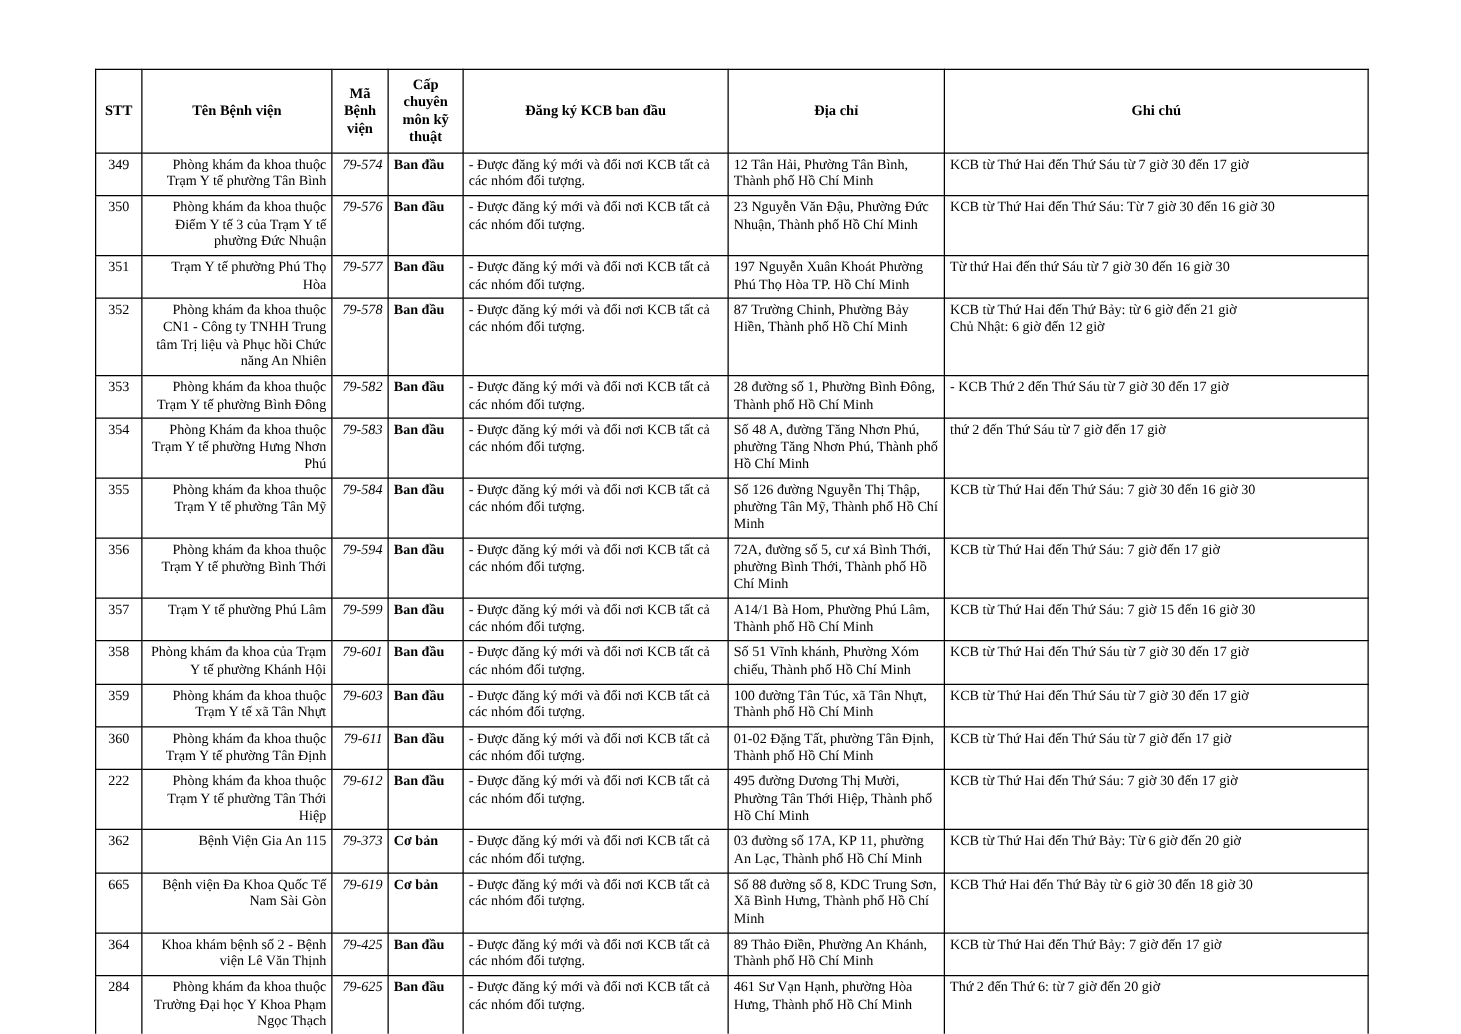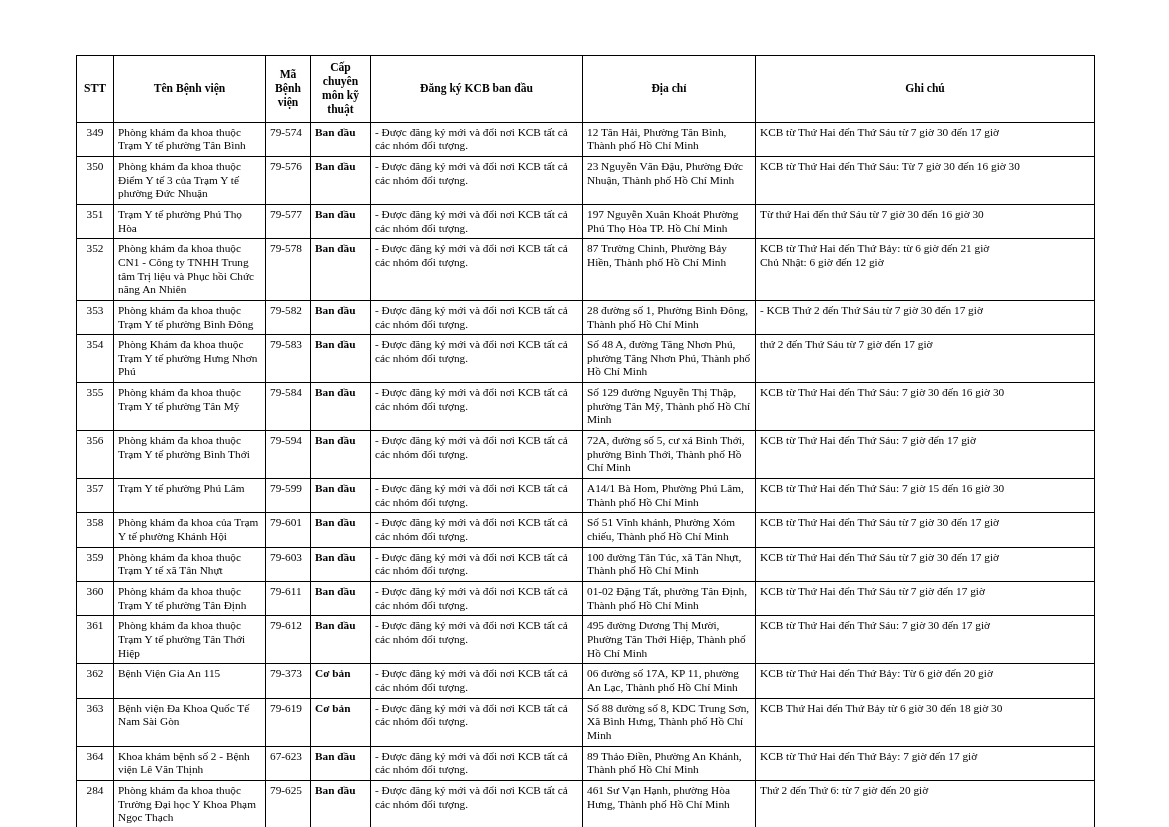--- a/index.html
+++ b/index.html
@@ -68,34 +68,35 @@
   col.c-level  { width: 60px; }
   col.c-reg    { width: 212px; }
   col.c-addr   { width: 173px; }
   col.c-note   { width: 339px; }
 
   td.stt {
     text-align: center;
     vertical-align: middle;
   }
   td.code {
-    text-align: left;
-    vertical-align: middle;
+    text-align: right;
+    vertical-align: middle;
+    font-style: italic;
   }
   td.level {
     text-align: left;
     vertical-align: middle;
     font-weight: bold;
   }
   td.note {
     vertical-align: middle;
   }
   td.reg { vertical-align: top; }
   td.addr { vertical-align: top; }
-  td.name { vertical-align: top; }
+  td.name { vertical-align: top; text-align: right; }
 
   .nowrap-pre { white-space: pre-line; }
 </style>
 </head>
 <body>
 
 <div class="page">
 
 
   <div class="table-wrap">
@@ -175,21 +176,21 @@
             <td class="reg">- Được đăng ký mới và đổi nơi KCB tất cả các nhóm đối tượng.</td>
             <td class="addr">Số 48 A, đường Tăng Nhơn Phú, phường Tăng Nhơn Phú, Thành phố Hồ Chí Minh</td>
             <td class="note nowrap-pre">thứ 2 đến Thứ Sáu từ 7 giờ đến 17 giờ</td>
           </tr>
           <tr>
             <td class="stt">355</td>
             <td class="name">Phòng khám đa khoa thuộc Trạm Y tế phường Tân Mỹ</td>
             <td class="code">79-584</td>
             <td class="level">Ban đầu</td>
             <td class="reg">- Được đăng ký mới và đổi nơi KCB tất cả các nhóm đối tượng.</td>
-            <td class="addr">Số 129 đường Nguyễn Thị Thập, phường Tân Mỹ, Thành phố Hồ Chí Minh</td>
+            <td class="addr">Số 126 đường Nguyễn Thị Thập, phường Tân Mỹ, Thành phố Hồ Chí Minh</td>
             <td class="note nowrap-pre">KCB từ Thứ Hai đến Thứ Sáu: 7 giờ 30 đến 16 giờ 30</td>
           </tr>
           <tr>
             <td class="stt">356</td>
             <td class="name">Phòng khám đa khoa thuộc Trạm Y tế phường Bình Thới</td>
             <td class="code">79-594</td>
             <td class="level">Ban đầu</td>
             <td class="reg">- Được đăng ký mới và đổi nơi KCB tất cả các nhóm đối tượng.</td>
             <td class="addr">72A, đường số 5, cư xá Bình Thới, phường Bình Thới, Thành phố Hồ Chí Minh</td>
             <td class="note nowrap-pre">KCB từ Thứ Hai đến Thứ Sáu: 7 giờ đến 17 giờ</td>
@@ -224,50 +225,50 @@
           <tr>
             <td class="stt">360</td>
             <td class="name">Phòng khám đa khoa thuộc Trạm Y tế phường Tân Định</td>
             <td class="code">79-611</td>
             <td class="level">Ban đầu</td>
             <td class="reg">- Được đăng ký mới và đổi nơi KCB tất cả các nhóm đối tượng.</td>
             <td class="addr">01-02 Đặng Tất, phường Tân Định, Thành phố Hồ Chí Minh</td>
             <td class="note nowrap-pre">KCB từ Thứ Hai đến Thứ Sáu từ 7 giờ đến 17 giờ</td>
           </tr>
           <tr>
-            <td class="stt">361</td>
+            <td class="stt">222</td>
             <td class="name">Phòng khám đa khoa thuộc Trạm Y tế phường Tân Thới Hiệp</td>
             <td class="code">79-612</td>
             <td class="level">Ban đầu</td>
             <td class="reg">- Được đăng ký mới và đổi nơi KCB tất cả các nhóm đối tượng.</td>
             <td class="addr">495 đường Dương Thị Mười, Phường Tân Thới Hiệp, Thành phố Hồ Chí Minh</td>
             <td class="note nowrap-pre">KCB từ Thứ Hai đến Thứ Sáu: 7 giờ  30  đến 17 giờ</td>
           </tr>
           <tr>
             <td class="stt">362</td>
             <td class="name">Bệnh Viện Gia An 115</td>
             <td class="code">79-373</td>
             <td class="level">Cơ bản</td>
             <td class="reg">- Được đăng ký mới và đổi nơi KCB tất cả các nhóm đối tượng.</td>
-            <td class="addr">06 đường số 17A, KP 11, phường An Lạc, Thành phố Hồ Chí Minh</td>
+            <td class="addr">03 đường số 17A, KP 11, phường An Lạc, Thành phố Hồ Chí Minh</td>
             <td class="note nowrap-pre">KCB từ Thứ Hai đến Thứ Bảy: Từ 6 giờ đến 20 giờ</td>
           </tr>
           <tr>
-            <td class="stt">363</td>
+            <td class="stt">665</td>
             <td class="name">Bệnh viện Đa Khoa Quốc Tế Nam Sài Gòn</td>
             <td class="code">79-619</td>
             <td class="level">Cơ bản</td>
             <td class="reg">- Được đăng ký mới và đổi nơi KCB tất cả các nhóm đối tượng.</td>
             <td class="addr">Số 88 đường số 8, KDC Trung Sơn, Xã Bình Hưng, Thành phố Hồ Chí Minh</td>
             <td class="note nowrap-pre">KCB Thứ Hai đến Thứ Bảy từ 6 giờ 30 đến 18 giờ 30</td>
           </tr>
           <tr>
             <td class="stt">364</td>
             <td class="name">Khoa khám bệnh số 2 - Bệnh viện Lê Văn Thịnh</td>
-            <td class="code">67-623</td>
+            <td class="code">79-425</td>
             <td class="level">Ban đầu</td>
             <td class="reg">- Được đăng ký mới và đổi nơi KCB tất cả các nhóm đối tượng.</td>
             <td class="addr">89 Thảo Điền, Phường An Khánh, Thành phố Hồ Chí Minh</td>
             <td class="note nowrap-pre">KCB từ Thứ Hai đến Thứ Bảy: 7 giờ  đến 17 giờ</td>
           </tr>
           <tr>
             <td class="stt">284</td>
             <td class="name">Phòng khám đa khoa thuộc Trường Đại học Y Khoa Phạm Ngọc Thạch</td>
             <td class="code">79-625</td>
             <td class="level">Ban đầu</td>

